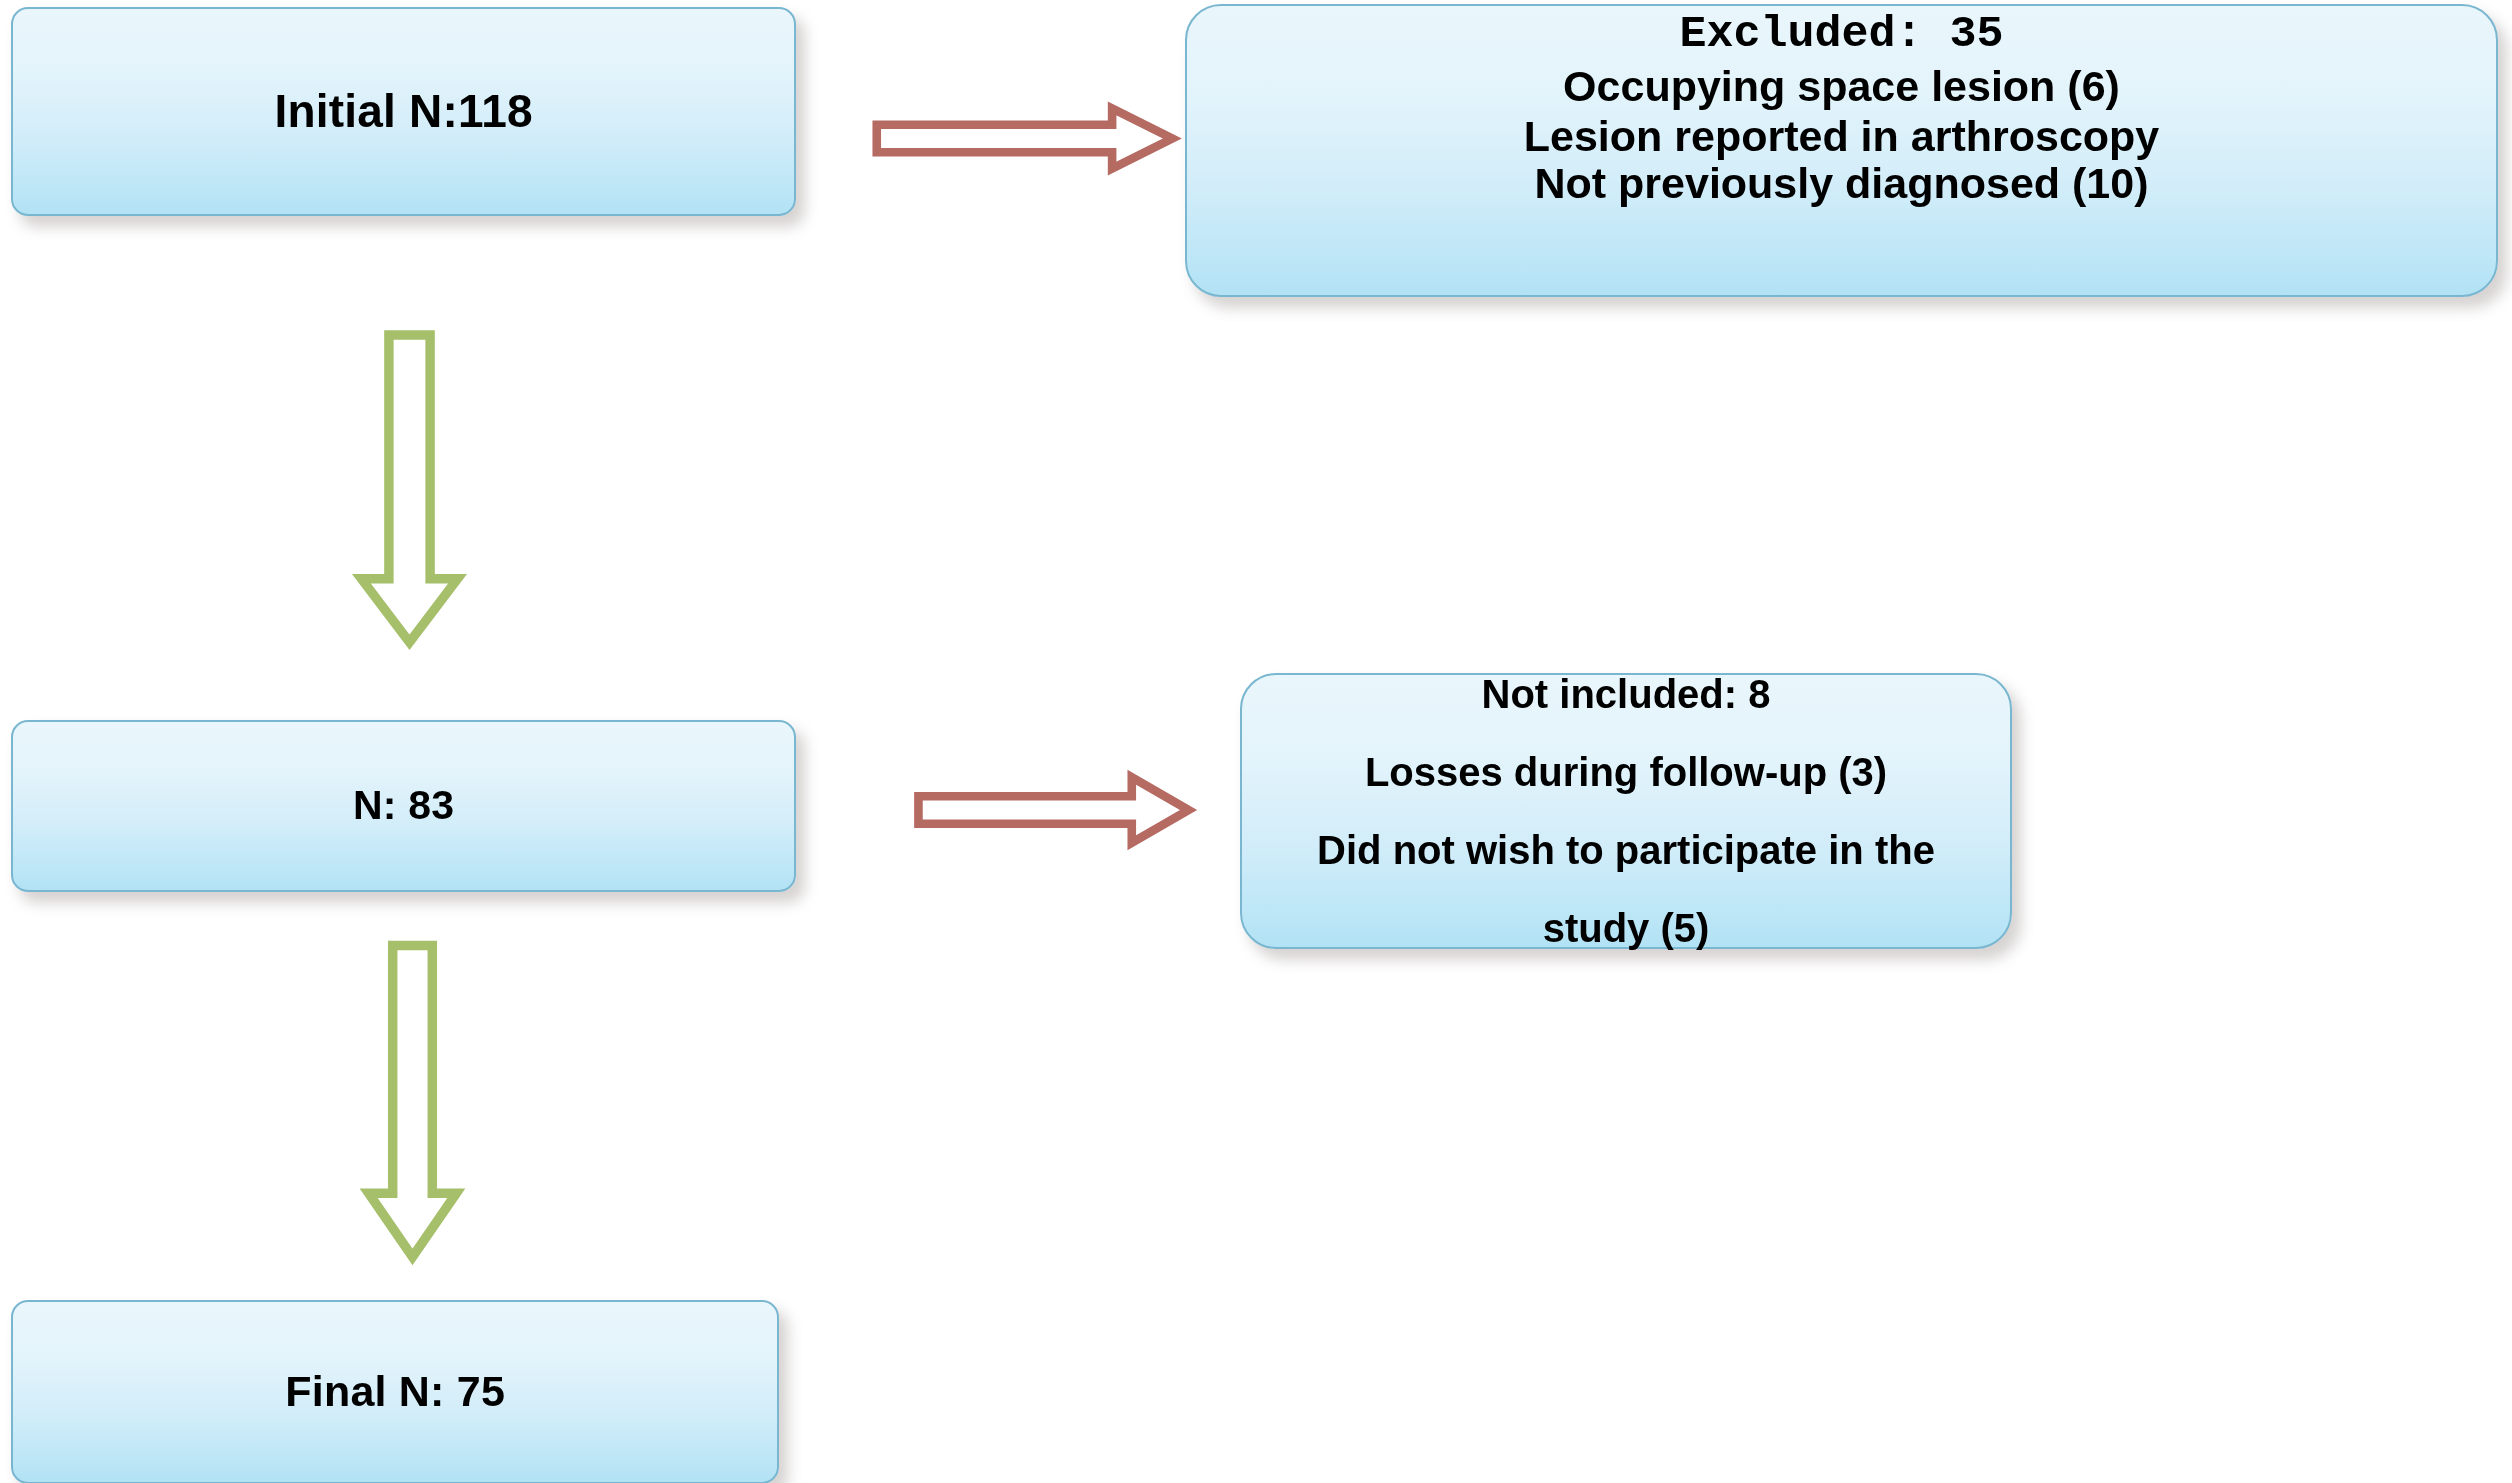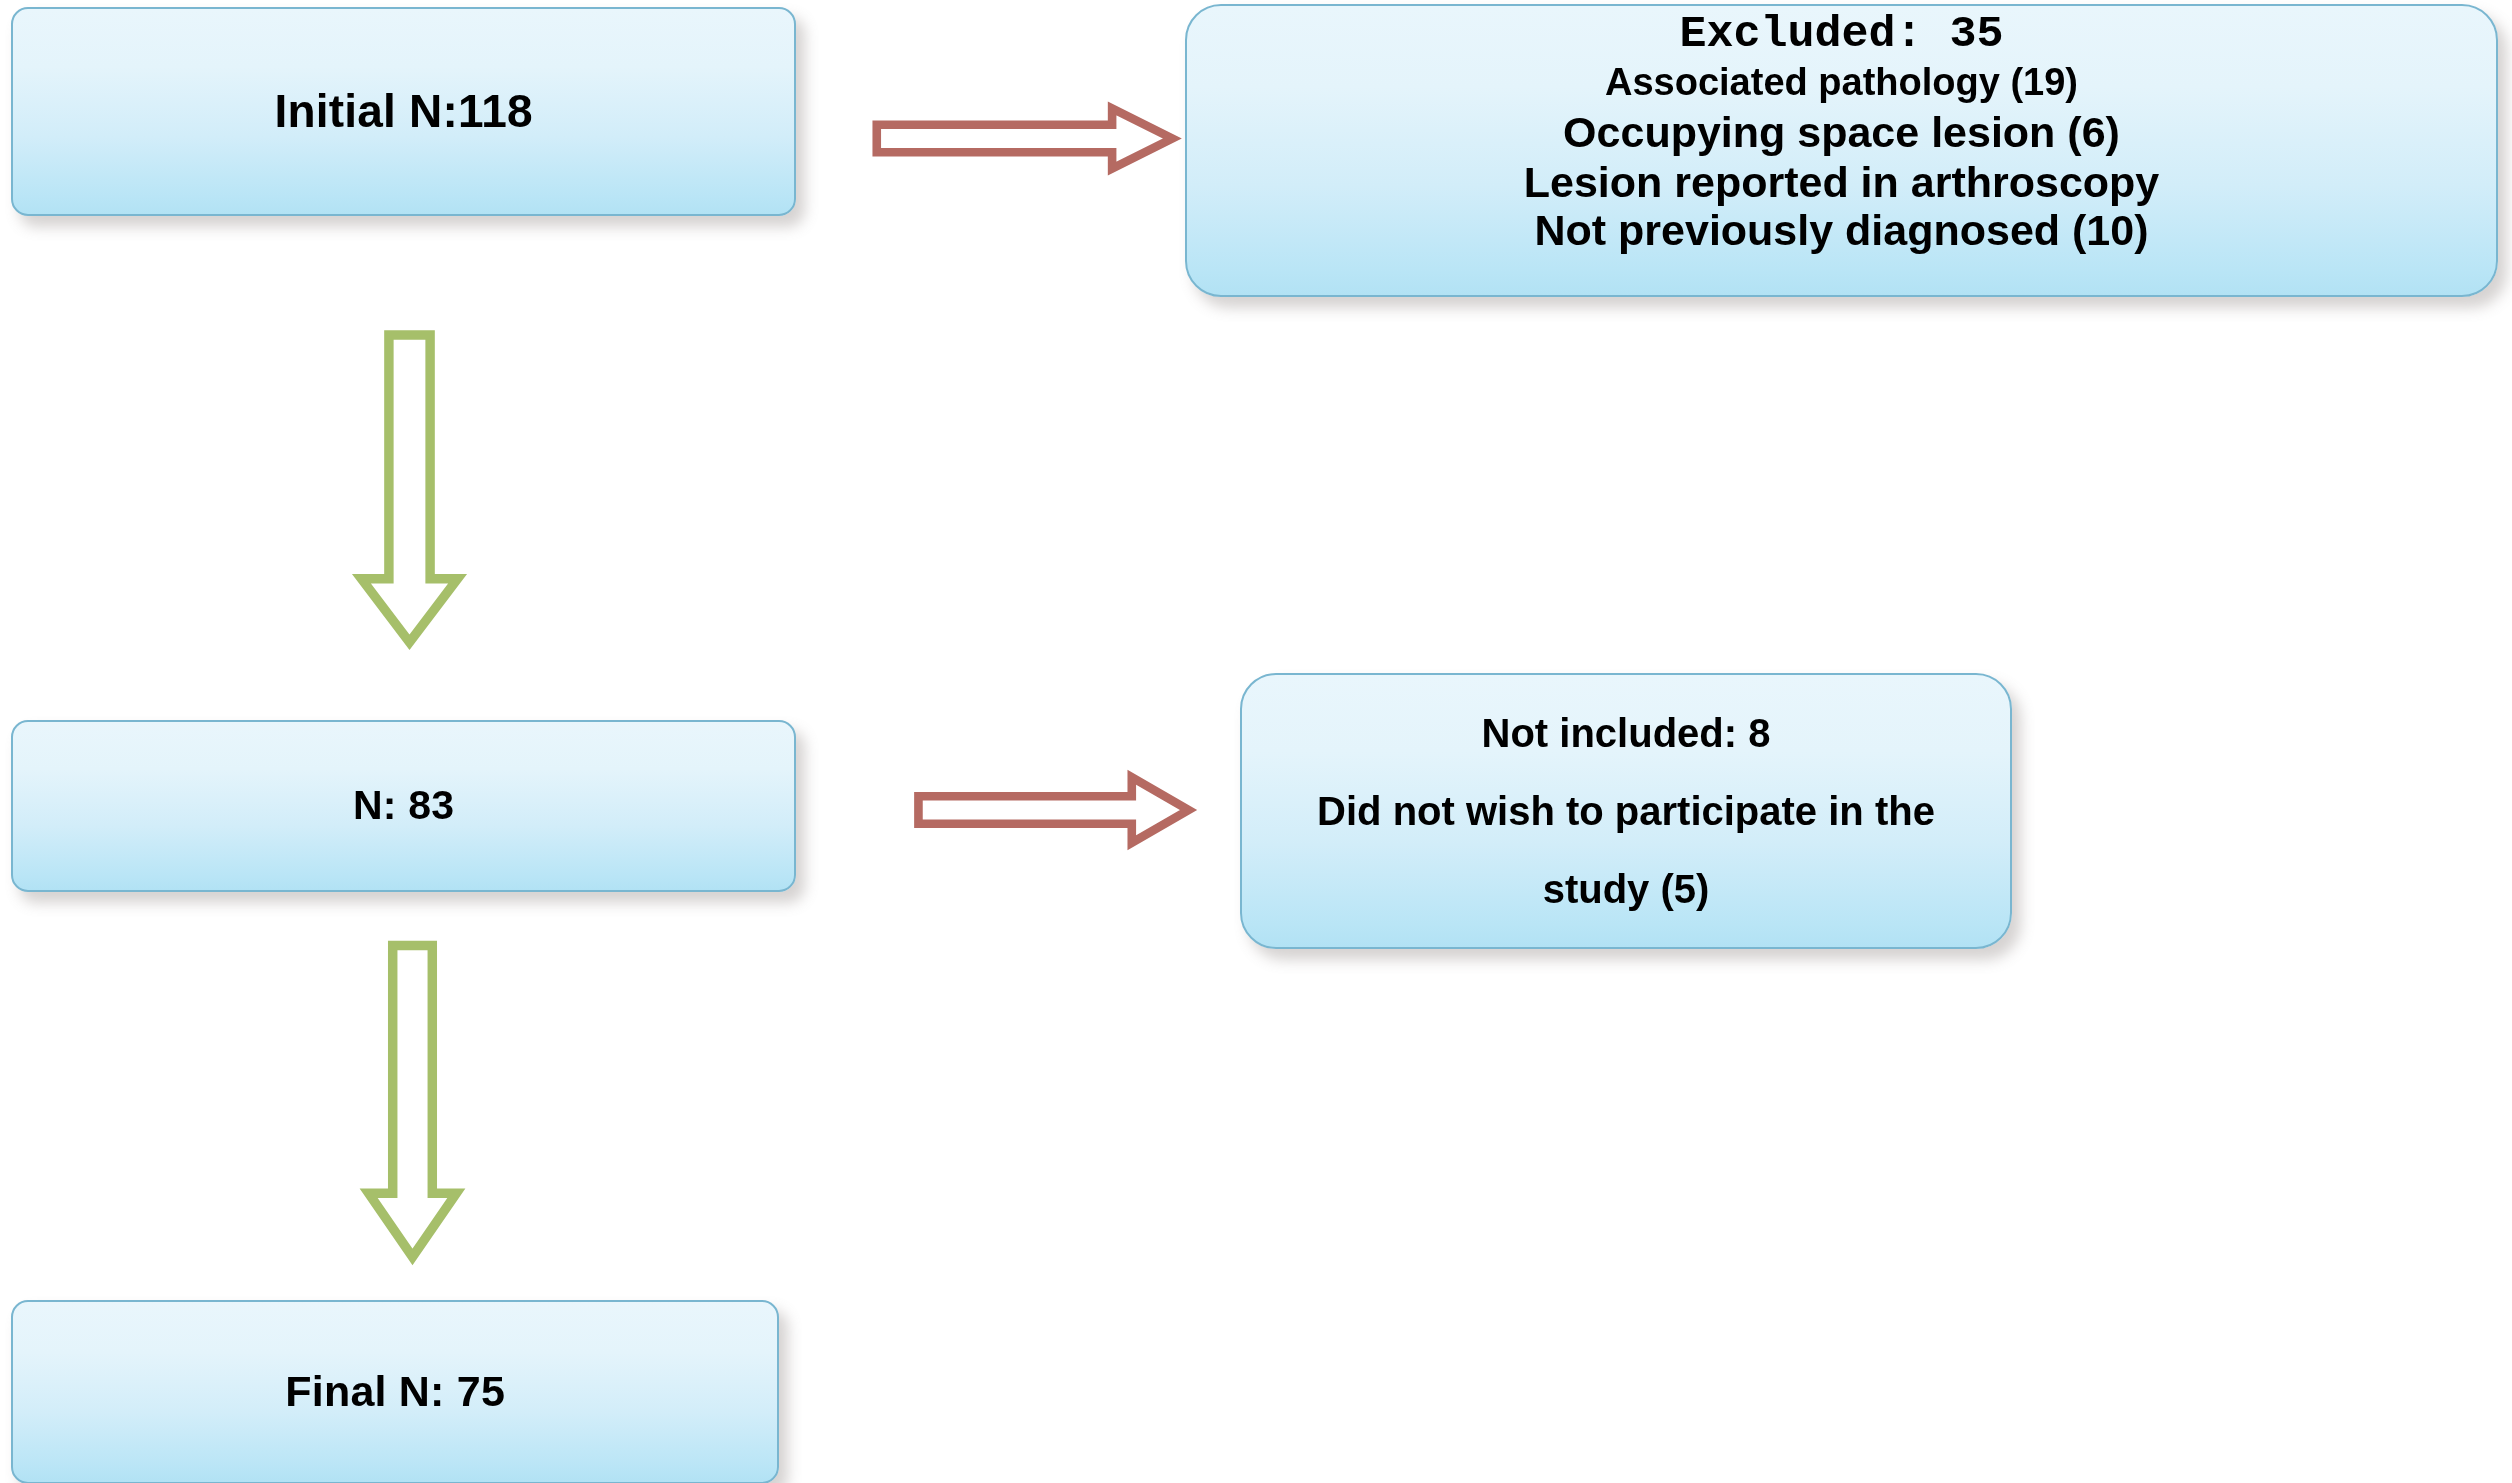--- a/index.html
+++ b/index.html
@@ -119,34 +119,34 @@
 
 <div id="canvas">
 
   <div class="node" id="node-initial">
     <span class="node-label">Initial N:118</span>
   </div>
 
   <div class="node" id="node-excluded">
     <div class="multiline" id="excluded-lines">
       <span class="ln ln-0">Excluded: 35</span>
-      <span class="ln ln-1">Associated pathology (19)</span>
       <span class="ln ln-2">Occupying space lesion (6)</span>
       <span class="ln ln-3">Lesion reported in arthroscopy</span>
       <span class="ln ln-4">Not previously diagnosed (10)</span>
     </div>
   </div>
 
   <div class="node" id="node-n83">
     <span class="node-label">N: 83</span>
   </div>
 
   <div class="node" id="node-notincluded">
     <div class="multiline" id="notincluded-lines">
       <span class="ln ln-0">Not included: 8</span>
+      <span class="ln ln-1">Losses during follow-up  (3)</span>
       <span class="ln ln-2">Did not wish to participate in the</span>
       <span class="ln ln-3">study (5)</span>
     </div>
   </div>
 
   <div class="node" id="node-final">
     <span class="node-label">Final N: 75</span>
   </div>
 
   <div class="arrow" id="arrow-down-1">

